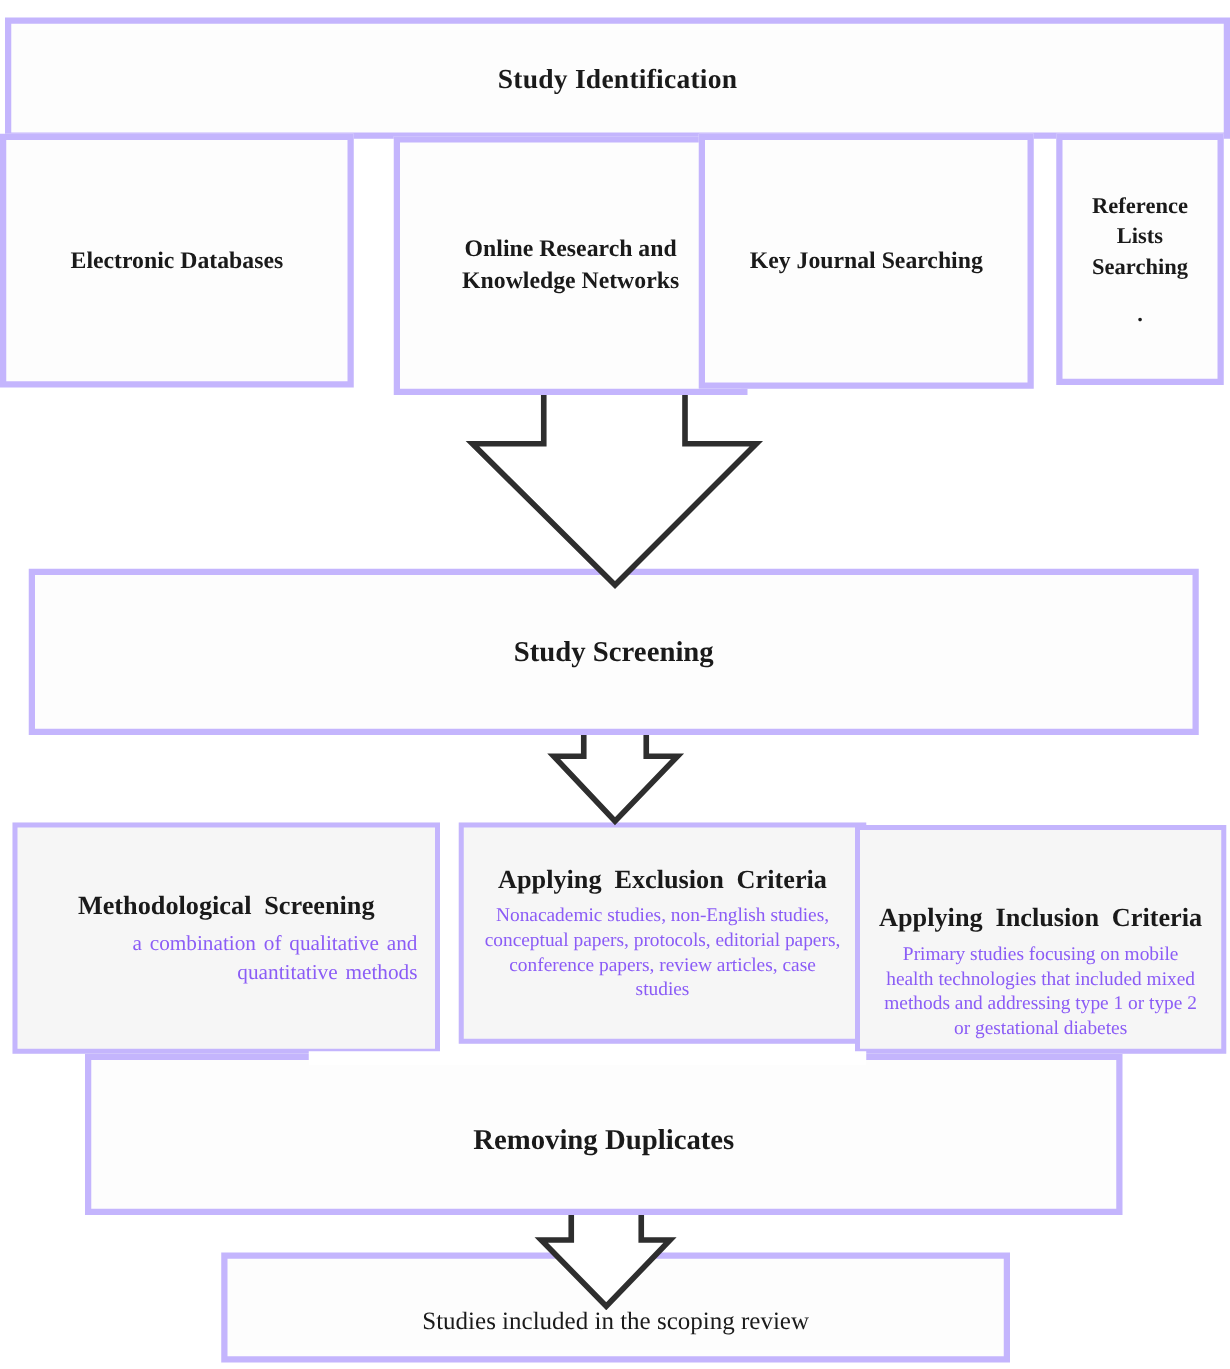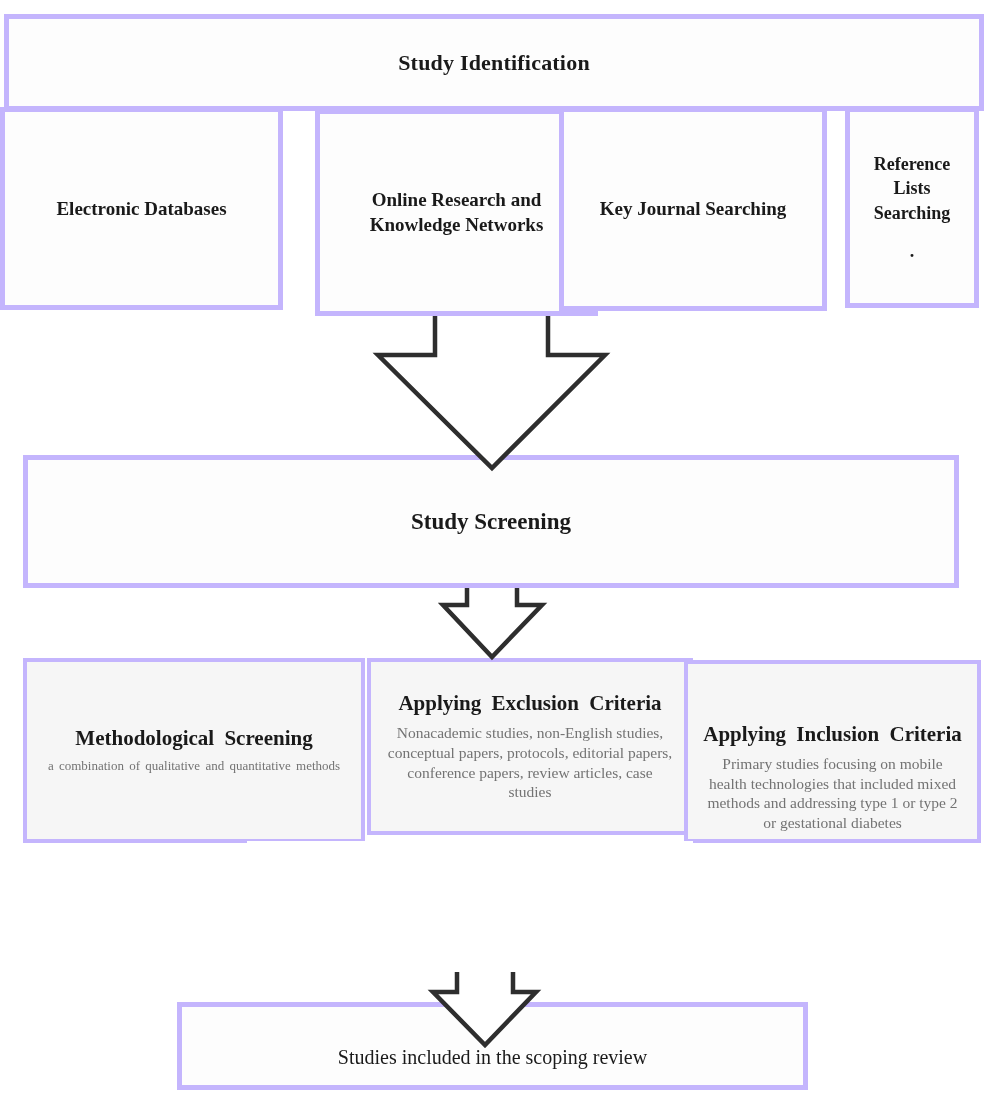--- a/index.html
+++ b/index.html
@@ -24,26 +24,26 @@
     z-index:1;
   }
   .header-box{left:4px;top:14px;width:980px;height:97px;font-size:22px;font-weight:bold;letter-spacing:.2px;}
   .src-box1{left:0px;top:107px;width:283px;height:203px;font-size:19px;font-weight:bold;}
   .src-box2{left:279px;top:109px;width:283px;height:207px;font-size:19px;font-weight:bold;padding:0 26px;line-height:1.3;margin-left:36px;}
   .src-box3{left:559px;top:107px;width:268px;height:204px;font-size:19px;font-weight:bold;}
   .src-box4{left:845px;top:107px;width:134px;height:201px;font-size:18px;font-weight:bold;line-height:1.35;padding:0 8px;}
   .src-box4 .dot{margin-top:14px;font-weight:bold;}
   .screening-box{left:23px;top:455px;width:936px;height:133px;font-size:23px;font-weight:bold;}
   .crit{border-width:4px;background:#f6f6f6;padding:6px 14px;}
-  .crit1{left:10px;top:658px;width:342px;height:185px;margin-left:13px;}
+  .crit1{left:10px;top:658px;width:342px;height:185px;}
   .crit2{left:355px;top:658px;width:326px;height:177px;margin-left:12px;}
   .crit3{left:684px;top:660px;width:297px;height:183px;justify-content:flex-end;}
   .crit .crit-title{font-size:21px;font-weight:bold;word-spacing:5px;margin-bottom:7px;}
-  .crit .crit-body{font-size:15.5px;line-height:1.28;color:#737373;}
-  .crit1 .crit-body{font-size:13px;line-height:1.3;word-spacing:2px;text-align:right;}
+  .crit .crit-body{font-size:15.5px;line-height:1.28;color:#8b5cf6;}
+  .crit1 .crit-body{font-size:17px;line-height:1.3;word-spacing:2px;text-align:right;}
   .rd-box{left:68px;top:843px;width:830px;height:129px;font-size:23px;font-weight:bold;padding-top:8px;}
   .rd-gap{
     position:absolute;left:247px;top:841px;width:446px;height:11px;
     background:#ffffff;z-index:3;
   }
   .final-box{left:177px;top:1002px;width:631px;height:88px;font-size:20px;font-weight:normal;justify-content:flex-end;padding-bottom:16px;}
   .arrow{position:absolute;z-index:5;}
   .crit{z-index:2;}
 </style>
 </head>
@@ -87,20 +87,23 @@
   </div>
   <div class="box crit crit2">
     <div class="crit-title">Applying Exclusion Criteria</div>
     <div class="crit-body">Nonacademic studies, non-English studies, conceptual papers, protocols, editorial papers, conference papers, review articles, case studies</div>
   </div>
   <div class="box crit crit3">
     <div class="crit-title">Applying Inclusion Criteria</div>
     <div class="crit-body">Primary studies focusing on mobile health technologies that included mixed methods and addressing type 1 or type 2 or gestational diabetes</div>
   </div>
 
+  <div class="box rd-box">
+    <span>Removing Duplicates</span>
+  </div>
   <div class="rd-gap"></div>
 
   <svg class="arrow" style="left:423px;top:972px;" width="120" height="76" viewBox="0 0 120 76">
     <path d="M34,0 V20 H10 L62,73 L113,20 H90 V0" fill="#ffffff" stroke="#2e2e2e" stroke-width="4.5" stroke-linejoin="miter"></path>
   </svg>
 
   <div class="box final-box">
     <span>Studies included in the scoping review</span>
   </div>
 

